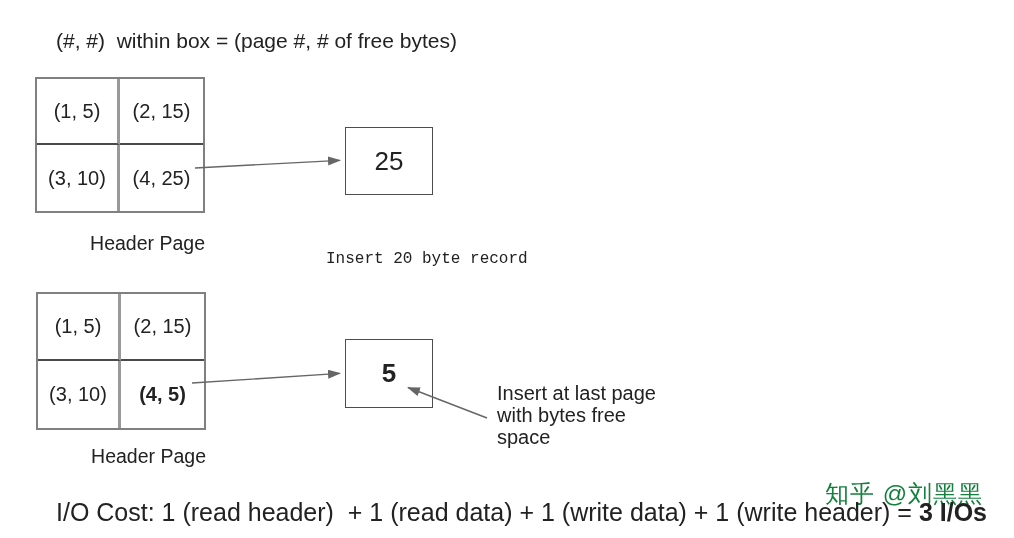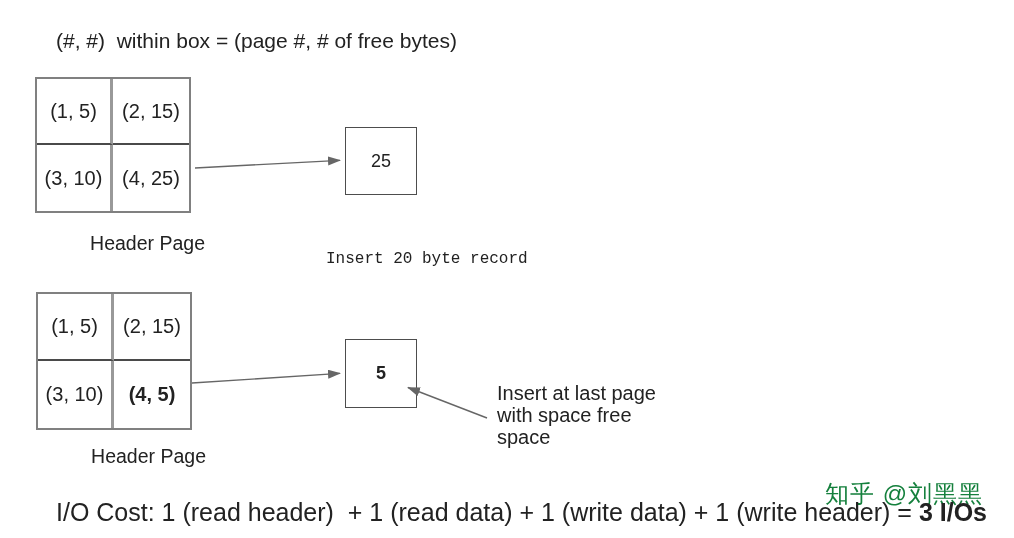--- a/index.html
+++ b/index.html
@@ -5,36 +5,36 @@
   html,body{margin:0;padding:0;background:#ffffff;}
   #stage{
     position:relative;width:1014px;height:538px;background:#ffffff;overflow:hidden;
     font-family:"Liberation Sans","DejaVu Sans",sans-serif;color:#222222;
   }
   .abs{position:absolute;}
   .txt{white-space:pre;color:#222222;margin-left:26px;}
   .legend{left:30px;top:29px;font-size:21px;line-height:24px;z-index:2;}
   
   .hp-table{
-    width:156px;height:138px;box-sizing:border-box;
+    width:170px;height:138px;box-sizing:border-box;
     border:2px solid #808080;display:grid;
     grid-template-columns:1fr 1fr;grid-template-rows:1fr 1fr;z-index:1;
   }
   .hp-cell{
     display:flex;align-items:center;justify-content:center;
     font-size:20px;box-sizing:border-box;background:#ffffff;
   }
   .hp-cell.c0{border-right:3px solid #999999;border-bottom:2px solid #4a4a4a;}
   .hp-cell.c1{border-bottom:2px solid #4a4a4a;}
   .hp-cell.c2{border-right:3px solid #999999;}
   .hp-cell.bold, .bold{font-weight:bold;}
   .hp-label{width:170px;text-align:right;font-size:19.5px;z-index:2;}
   .data-box{
-    width:72px;box-sizing:border-box;border:1.6px solid #4d4d4d;background:#ffffff;
-    display:flex;align-items:center;justify-content:center;font-size:18px;z-index:1;
+    width:88px;box-sizing:border-box;border:1.6px solid #4d4d4d;background:#ffffff;
+    display:flex;align-items:center;justify-content:center;font-size:26px;z-index:1;
   }
   .caption{left:300px;top:250px;font-size:16px;z-index:2;font-family:Liberation Mono, monospace;}
   .annotation{left:497px;top:382px;font-size:20px;font-weight:normal;line-height:22px;z-index:2;}
   .iocost{left:30px;top:498px;font-size:25px;z-index:2;}
   .watermark{left:799px;top:478px;font-size:24px;letter-spacing:1px;color:#15803d;z-index:1;}
   #arrow-layer{position:absolute;left:0;top:0;z-index:3;pointer-events:none;}
 </style>
 </head>
 <body>
 
@@ -63,21 +63,21 @@
     <div class="hp-cell c3 bold">(4, 5)</div>
   </div>
   <div class="abs hp-label" style="left:36px;top:445px;">Header Page</div>
 
   <div class="abs data-box bold" style="left:345px;top:339px;height:69px;">
     <span>5</span>
   </div>
 
   <div class="abs annotation">
     <div>Insert at last page</div>
-    <div>with space free</div>
+    <div>with bytes free</div>
     <div>space</div>
   </div>
 
   <div class="abs txt watermark">知乎 @刘黑黑</div>
 
   <div class="abs txt iocost"><span>I/O Cost: 1 (read header)  + 1 (read data) + 1 (write data) + 1 (write header) = </span><span class="bold">3 I/Os</span></div>
 
   <svg id="arrow-layer" width="1014" height="538" viewBox="0 0 1014 538">
     <defs>
       <marker id="ah" markerUnits="userSpaceOnUse" markerWidth="14" markerHeight="10" refX="12" refY="4.5" orient="auto">

